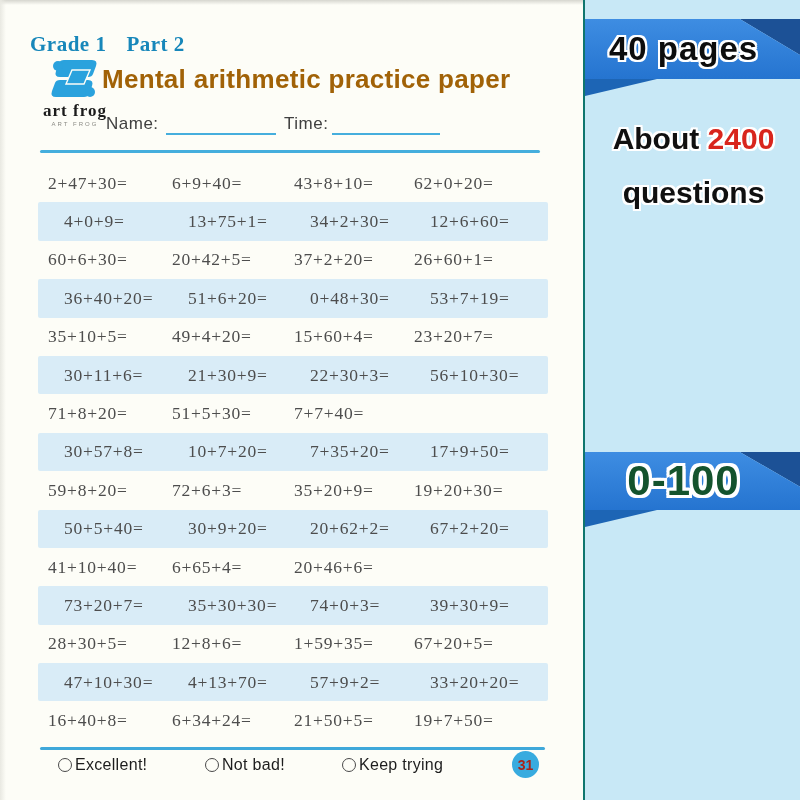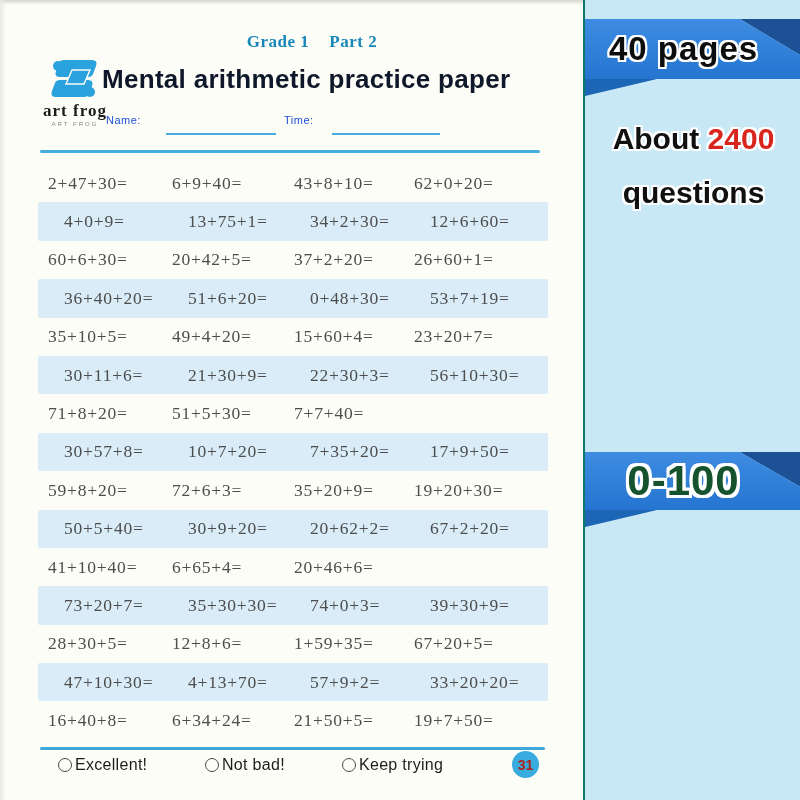--- a/index.html
+++ b/index.html
@@ -7,30 +7,30 @@
     position:relative;width:800px;height:800px;overflow:hidden;
     background:#fdfdf7;font-family:"Liberation Sans",sans-serif;
   }
   
   .edge-top{position:absolute;top:0;left:0;width:800px;height:5px;
     background:linear-gradient(#d6d6cf,rgba(253,253,247,0));}
   .edge-left{position:absolute;top:0;left:0;width:6px;height:800px;
     background:linear-gradient(90deg,#e9e9e2,rgba(253,253,247,0));}
 
   
-  .grade-line{position:absolute;top:32px;left:20px;width:584px;text-align:center;
-    font-family:"Liberation Serif",serif;font-weight:bold;font-size:17px;color:#1787ba;letter-spacing:.5px;}
+  .grade-line{position:absolute;top:32px;left:20px;width:584px;
+    font-family:"Liberation Serif",serif;font-weight:bold;font-size:21px;color:#1787ba;letter-spacing:.5px;}
   .grade-line span{margin:0 10px;}
   .logo{position:absolute;top:56px;left:40px;width:70px;text-align:center;}
   .logo svg{display:block;margin:0 auto;}
   .logo-name{font-family:"Liberation Serif",serif;font-weight:bold;font-size:17px;color:#1b1b1b;letter-spacing:1px;line-height:18px;}
   .logo-sub{font-size:6px;color:#8a8a84;letter-spacing:2px;line-height:8px;}
-  .page-title{position:absolute;top:64px;left:102px;font-size:26px;font-weight:600;color:#0f172a;letter-spacing:.3px;}
+  .page-title{position:absolute;top:64px;left:102px;font-size:26px;font-weight:600;color:#a16207;letter-spacing:.3px;}
   .name-time{position:absolute;top:114px;left:0;width:584px;height:24px;}
-  .nt-label{position:absolute;font-size:11px;color:#1d4ed8;letter-spacing:.5px;}
+  .nt-label{position:absolute;font-size:17px;color:#404040;letter-spacing:.5px;}
   .nt-name{left:106px;}
   .nt-time{left:284px;}
   .nt-line{position:absolute;top:19px;height:2px;background:#45aedd;}
   .nt-line-name{left:166px;width:110px;}
   .nt-line-time{left:332px;width:108px;}
   .top-rule{position:absolute;top:150px;left:40px;width:500px;height:3px;background:#45aedd;border-radius:2px;}
 
   
   .problems{position:absolute;top:164px;left:38px;width:510px;}
   .prow{display:grid;grid-template-columns:124px 122px 120px 144px;height:38.4px;align-items:center;border-radius:2px;}

